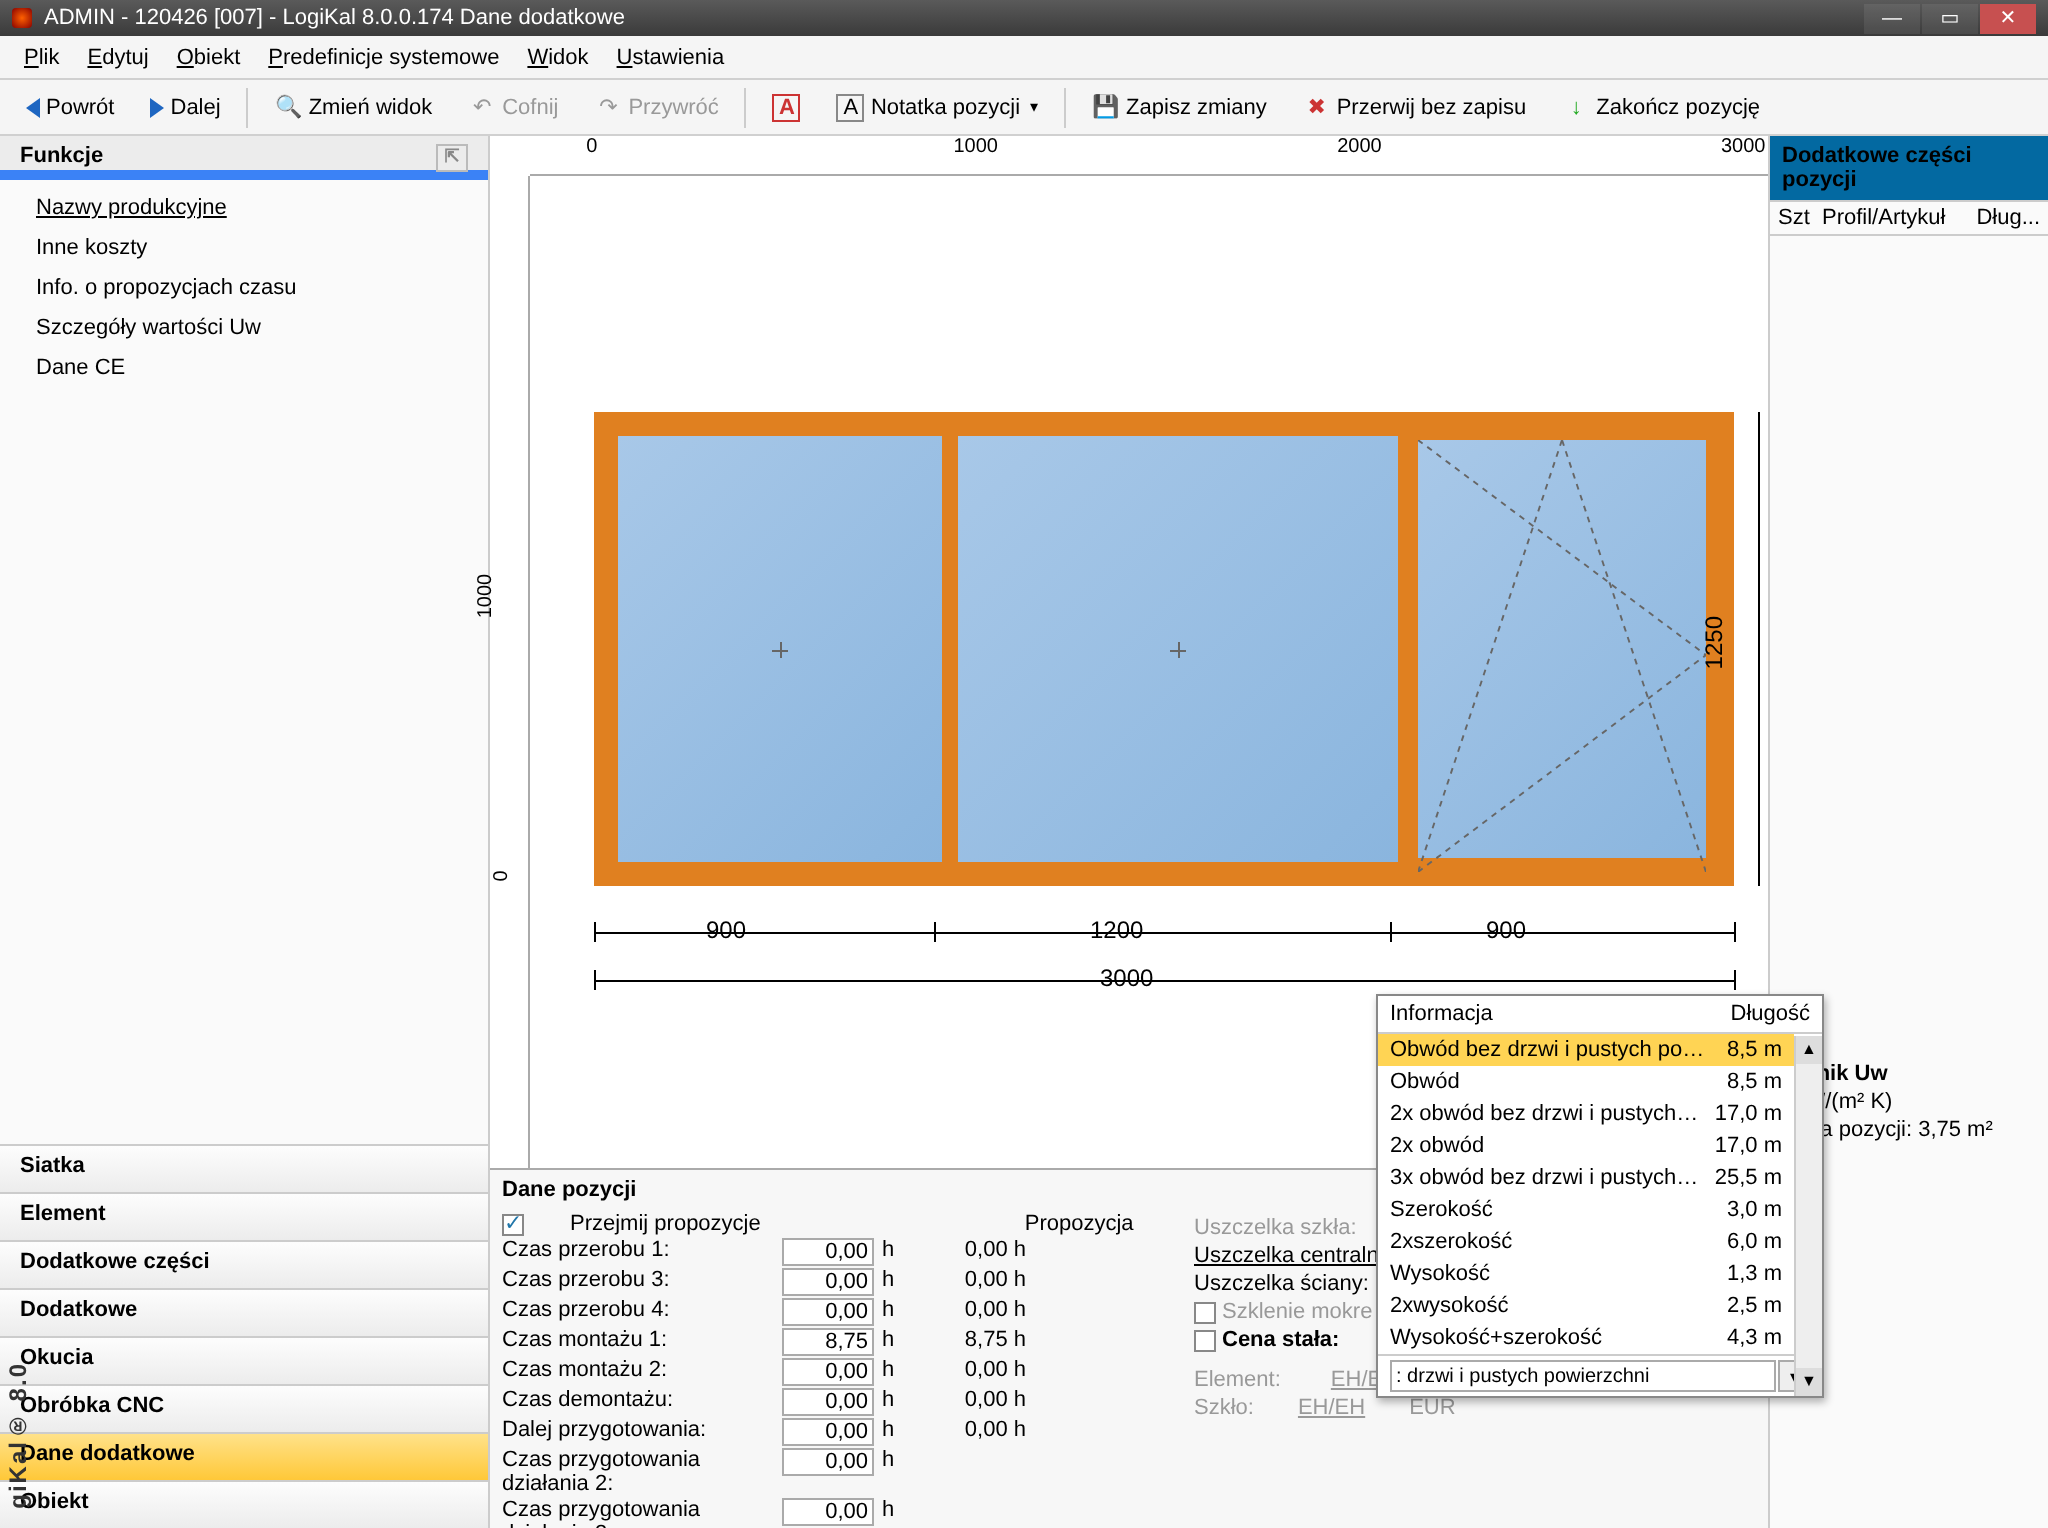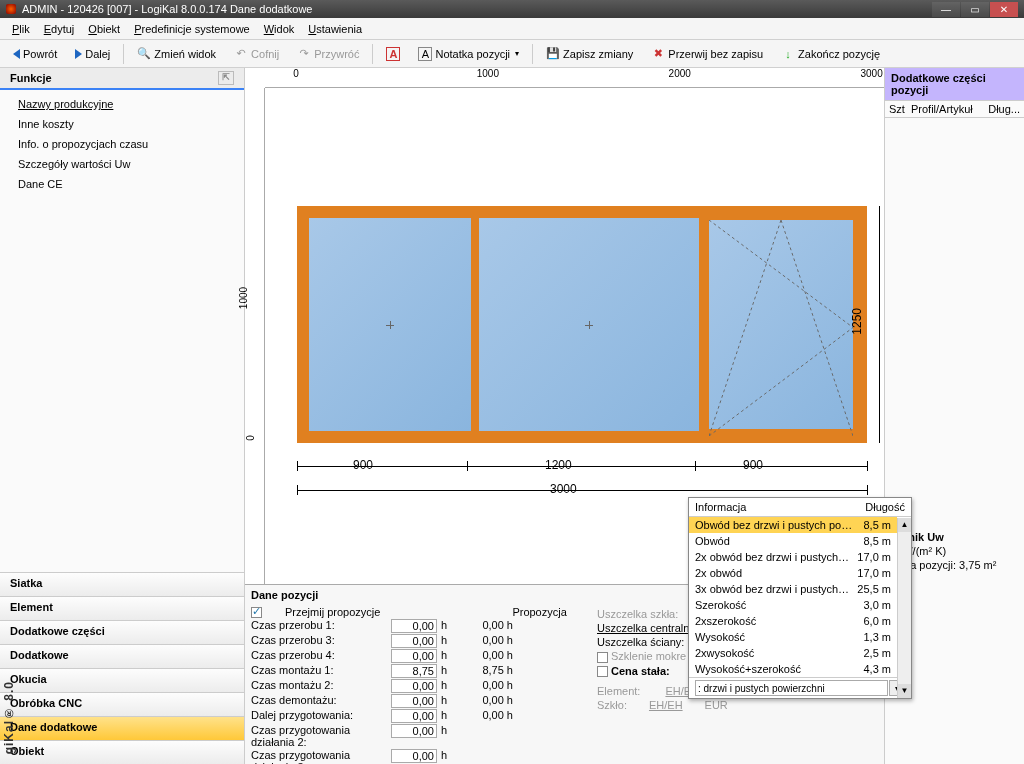--- a/index.html
+++ b/index.html
@@ -19,21 +19,21 @@
 .toolbtn.disabled { color:#999; cursor:default; }
 .sep { width:1px; height:20px; background:#ccc; margin:0 2px; }
 .arrow { width:0; height:0; display:inline-block; }
 .arrow.l { border-top:5px solid transparent; border-bottom:5px solid transparent; border-right:7px solid #1e66c1; }
 .arrow.r { border-top:5px solid transparent; border-bottom:5px solid transparent; border-left:7px solid #1e66c1; }
 .ic { width:14px; height:14px; display:inline-flex; align-items:center; justify-content:center; font-size:11px; }
 
 .main { display:flex; height:calc(100% - 68px); }
 
 .left { width:245px; background:#fafafa; border-right:1px solid #ccc; display:flex; flex-direction:column; }
-.funkcje-head { height:22px; padding:4px 10px; font-weight:bold; border-bottom:2px solid #3b82f6; background:#ececec; display:flex; align-items:center; justify-content:space-between; }
+.funkcje-head { height:22px; padding:4px 10px; font-weight:bold; border-bottom:5px solid #3b82f6; background:#ececec; display:flex; align-items:flex-start; justify-content:space-between; }
 .funkcje-list { padding:4px 0; flex:0 0 auto; }
 .funkcje-list div { padding:4px 18px; cursor:pointer; }
 .spacer { flex:1; }
 .sectionbar { height:24px; border-top:1px solid #ccc; padding:4px 10px; font-weight:bold; background:linear-gradient(#fdfdfd,#ececec); cursor:pointer; }
 .sectionbar.active { background:linear-gradient(180deg,#ffe28a,#ffc838); }
 
 .center { flex:1; background:#fff; display:flex; flex-direction:column; position:relative; }
 
 .ruler-h { height:20px; position:relative; margin-left:20px; border-bottom:1px solid #aaa; background:#fff; }
 .ruler-h .lab { position:absolute; top:0; font-size:10px; transform:translateX(-50%); }
@@ -66,21 +66,21 @@
 .dim-tick { position:absolute; width:1px; height:10px; background:#000; }
 
 .bottom-panel { height:180px; border-top:1px solid #aaa; background:#f7f7f7; padding:2px 6px; position:relative; }
 .bottom-panel h4 { font-weight:bold; padding:2px 0 4px 0; }
 .bp-grid { display:grid; grid-template-columns:140px 50px 12px 60px; row-gap:1px; font-size:11px; }
 .bp-grid input[type=text] { width:46px; height:14px; font-size:11px; border:1px solid #aaa; text-align:right; padding-right:2px; }
 .bp-right { position:absolute; left:352px; top:22px; font-size:11px; }
 .bp-right div { padding:1px 0; }
 
 .rightpane { width:140px; background:#fafafa; border-left:1px solid #ccc; display:flex; flex-direction:column; }
-.rightpane .hd { font-weight:bold; padding:4px 6px; border-bottom:1px solid #ccc; background:#c4b5fd; }
+.rightpane .hd { font-weight:bold; padding:4px 6px; border-bottom:1px solid #ccc; background:#0369a1; }
 .rightpane .sub { display:flex; font-size:10px; border-bottom:1px solid #ccc; }
 .rightpane .sub span { padding:2px 4px; }
 
 .info-popup { position:absolute; left:688px; top:497px; width:224px; background:#fff; border:1px solid #888; box-shadow:1px 2px 4px rgba(0,0,0,.3); font-size:11px; z-index:10; }
 .info-popup .hd { display:flex; justify-content:space-between; padding:3px 6px; border-bottom:1px solid #ccc; font-weight:normal; }
 .info-popup .row { display:flex; justify-content:space-between; padding:2px 6px; cursor:pointer; }
 .info-popup .row.sel { background:#ffd454; }
 .info-popup .scr { position:absolute; right:0; top:20px; bottom:0; width:14px; background:#eee; border-left:1px solid #ccc; }
 .info-popup .scr .up,.info-popup .scr .dn { height:14px; background:#ddd; text-align:center; font-size:8px; line-height:14px; cursor:pointer; }
 .info-popup .scr .dn { position:absolute; bottom:0; width:100%; }

